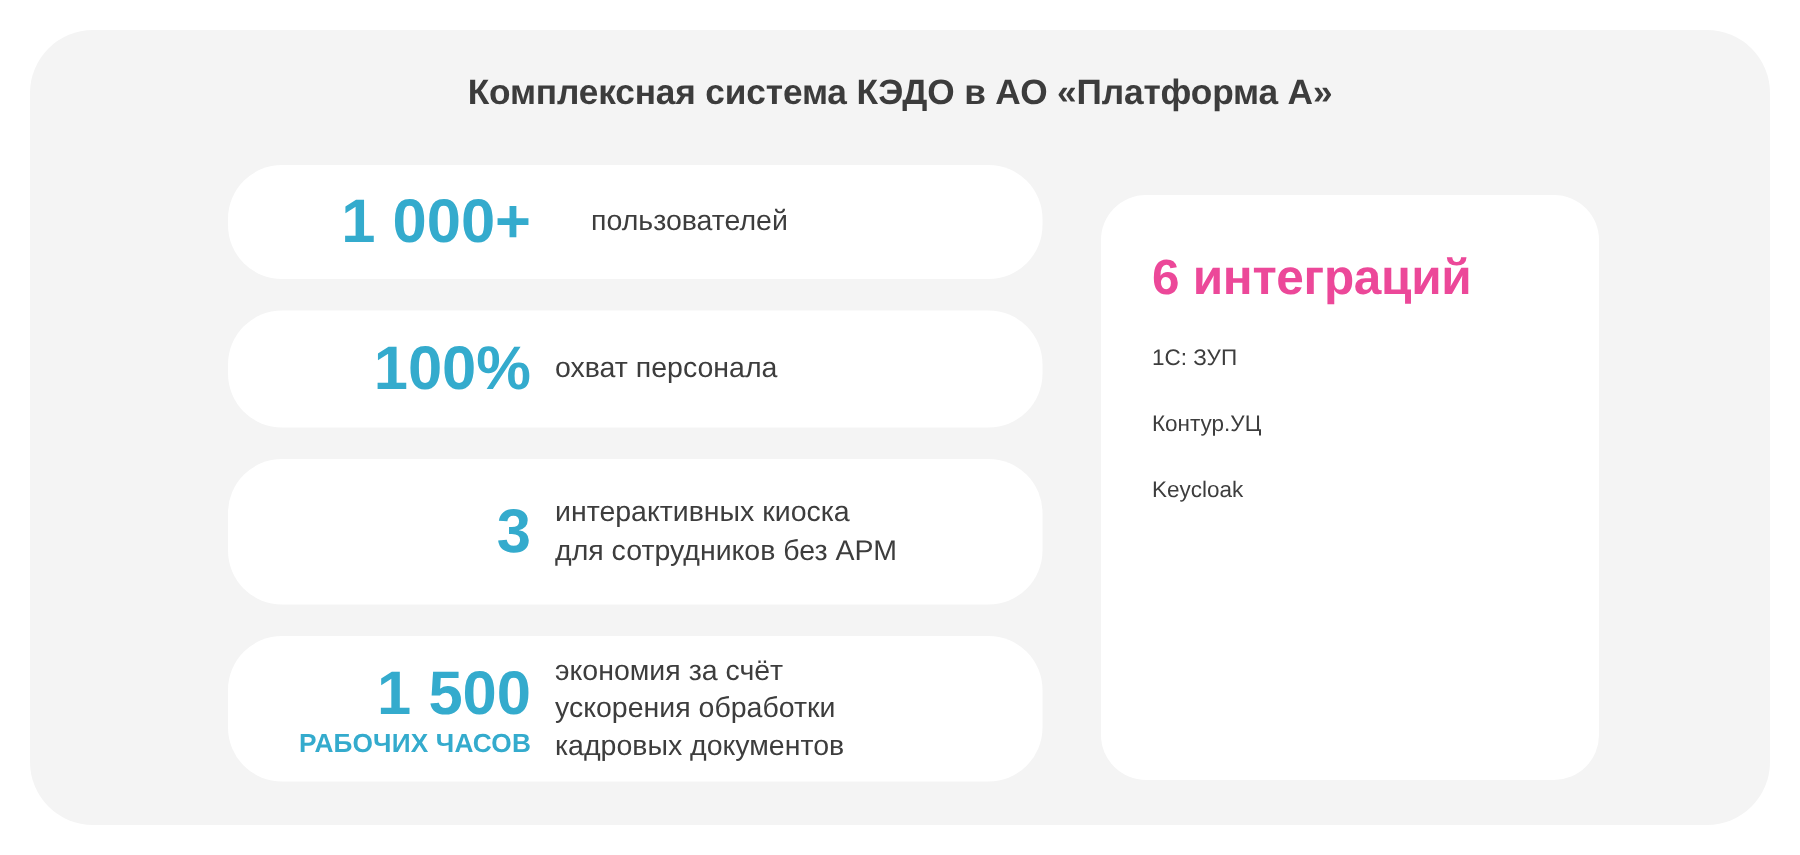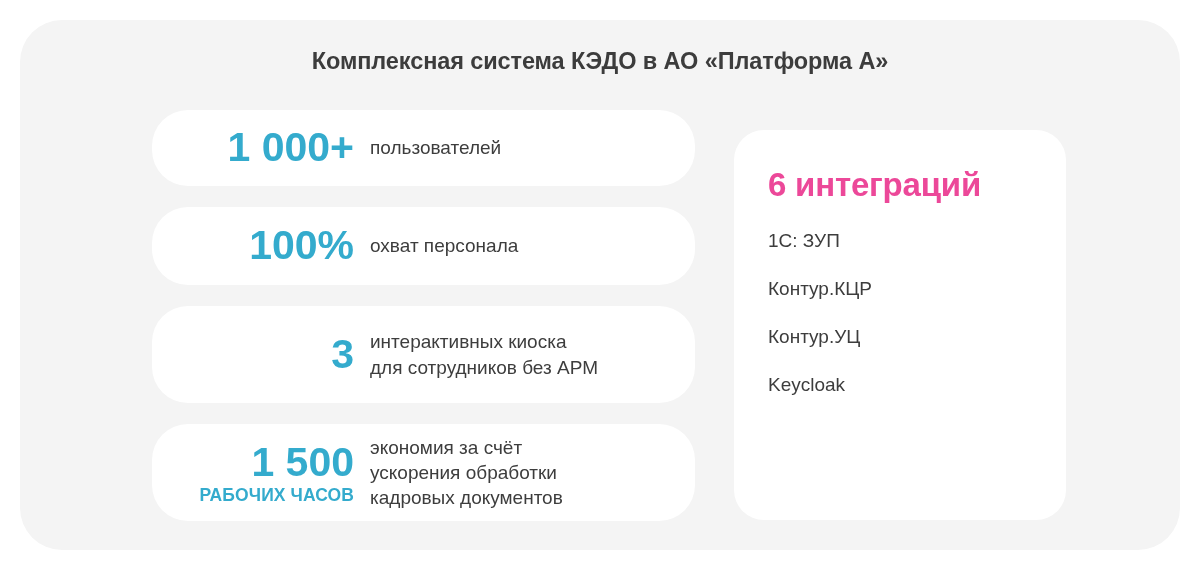--- a/index.html
+++ b/index.html
@@ -56,21 +56,21 @@
   .stat-card {
     background: #ffffff;
     border-radius: 36px;
     box-sizing: border-box;
     display: flex;
     align-items: center;
     padding: 0 26px 0 20px;
     margin-bottom: 21px;
     overflow: hidden;
   }
-  .stat-card.h-one   { height: 76px; }
+  .stat-card.h-one   { height: 76px; gap: 24px; }
   .stat-card.h-two   { height: 78px; }
   .stat-card.h-three { height: 97px; }
 
   .stat-value-col {
     width: 198px;
     flex: 0 0 198px;
     text-align: right;
     padding-right: 16px;
     box-sizing: border-box;
     line-height: 1;
@@ -121,21 +121,21 @@
     font-size: 33px;
     font-weight: bold;
     color: #ec4899;
     letter-spacing: -0.2px;
     line-height: 1;
     margin: 0 0 30px 0;
     white-space: nowrap;
   }
 
   .integration-item {
-    font-size: 19px;
+    font-size: 15px;
     color: #3d3d3d;
     line-height: 1;
     margin-bottom: 29px;
     white-space: nowrap;
   }
   .integration-item:last-child { margin-bottom: 0; }
 </style>
 </head>
 <body>
 
@@ -178,19 +178,18 @@
 ускорения обработки
 кадровых документов</div>
       </div>
 
     </div>
 
     <div class="integrations-panel">
       <div class="integrations-heading">6 интеграций</div>
 
       <div class="integration-item">1С: ЗУП</div>
-      <div class="integration-item">Контур.КЦР</div>
       <div class="integration-item">Контур.УЦ</div>
       <div class="integration-item">Keycloak</div>
     </div>
 
   </div>
 </div>
 
 </body></html>

